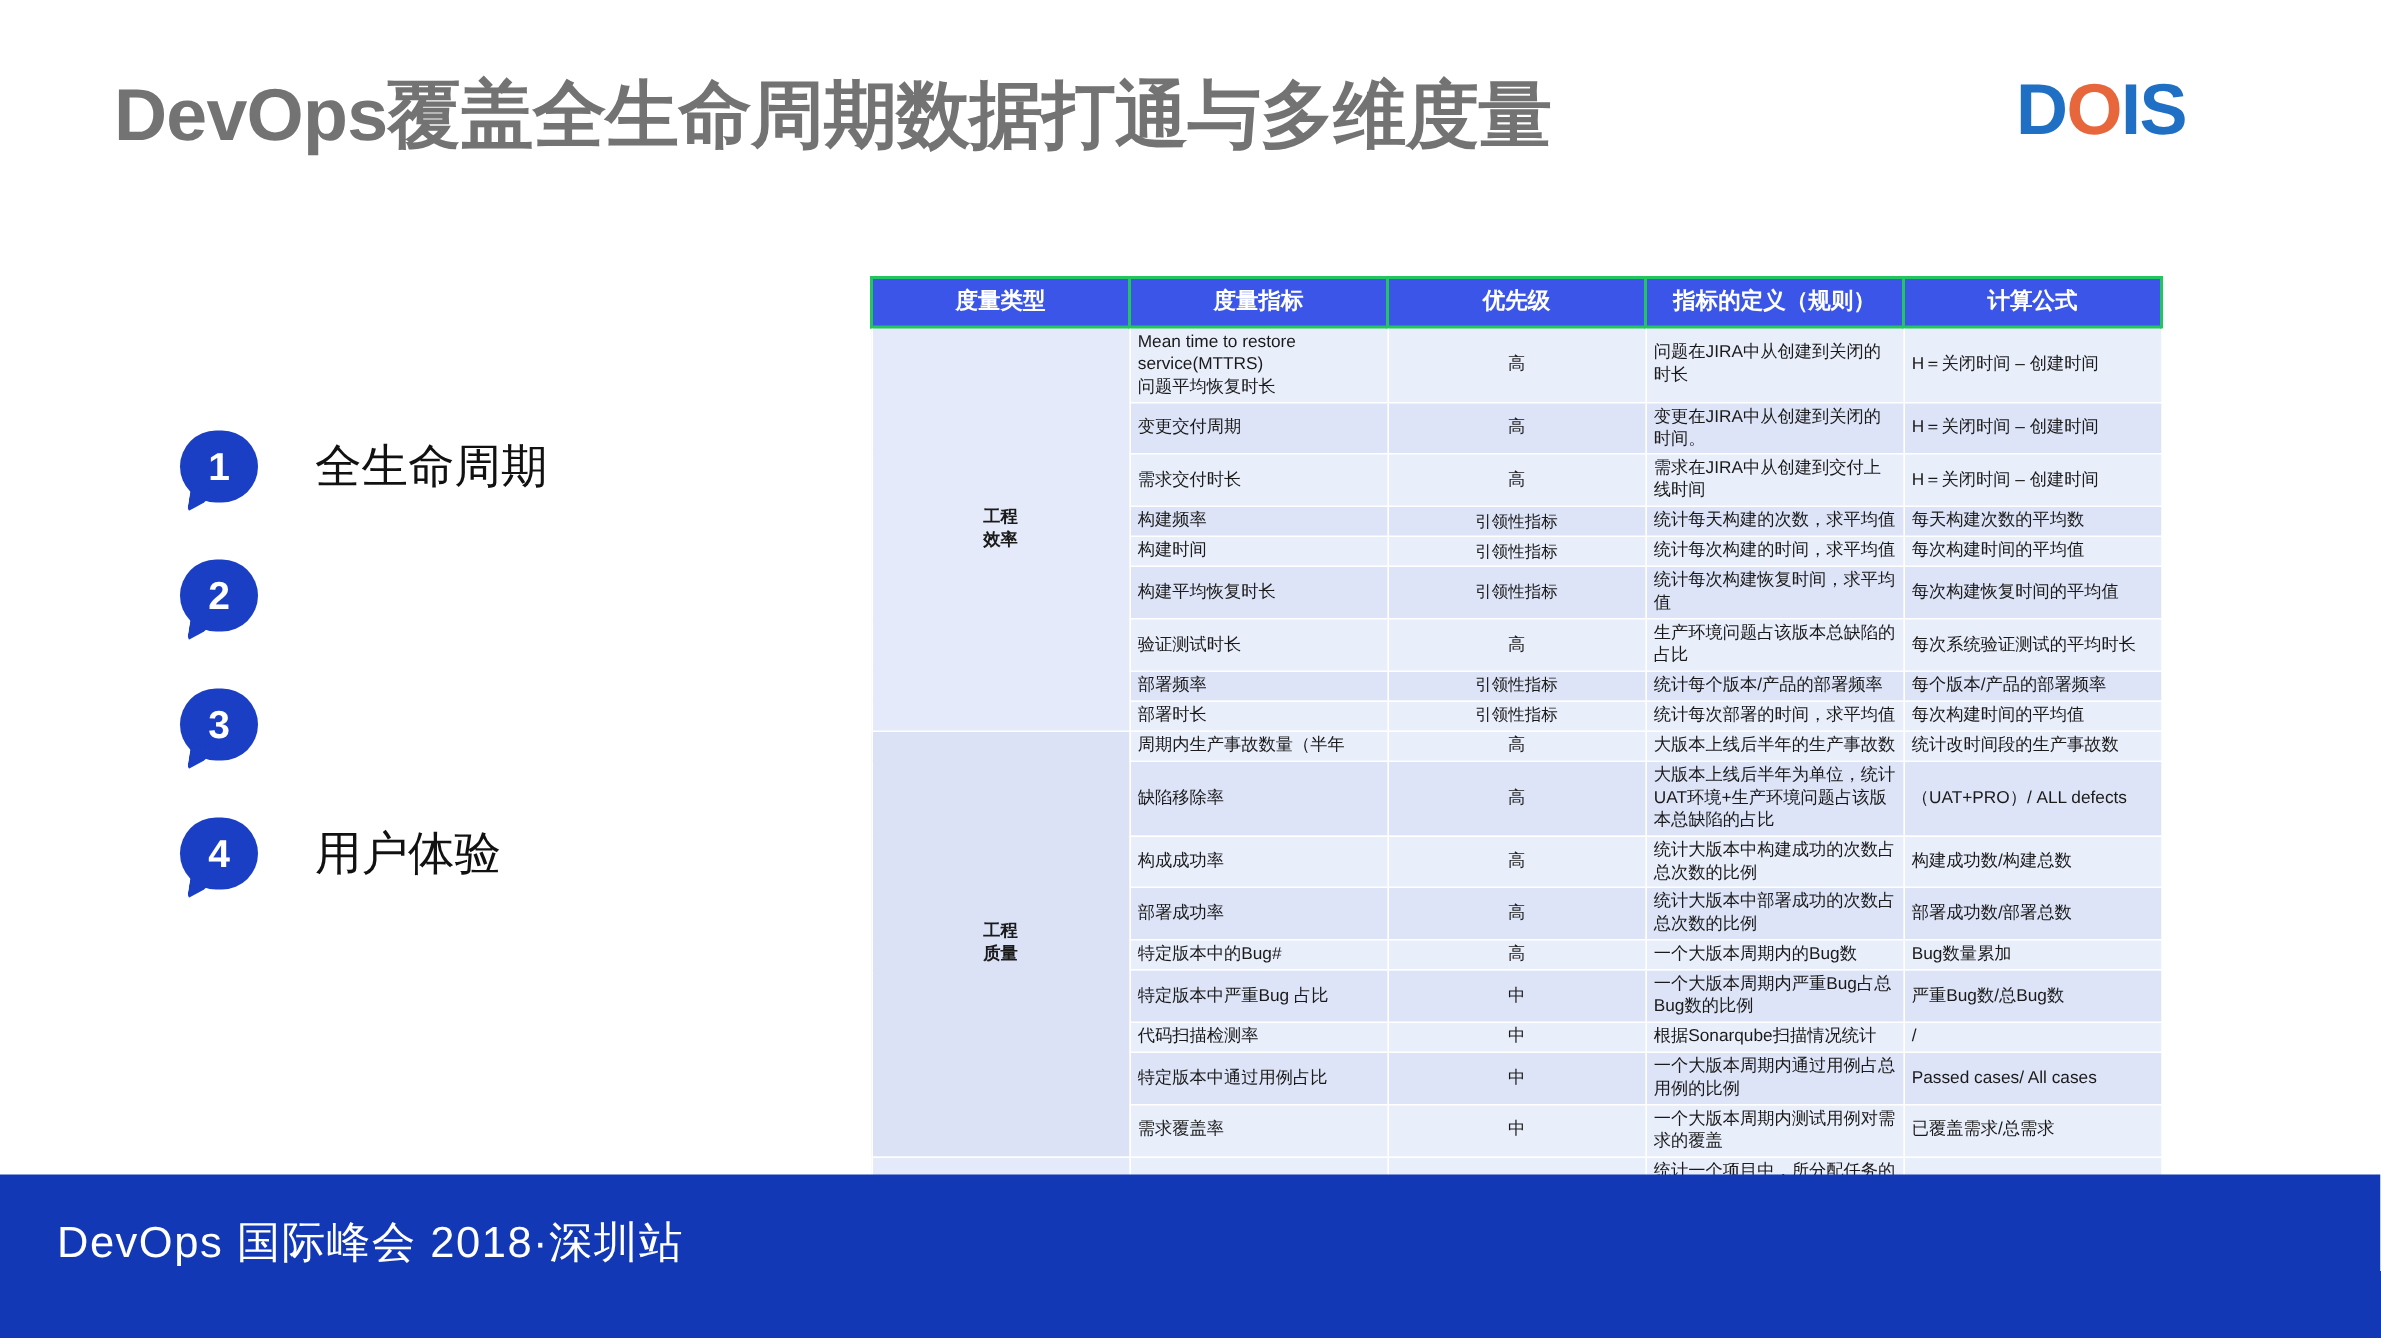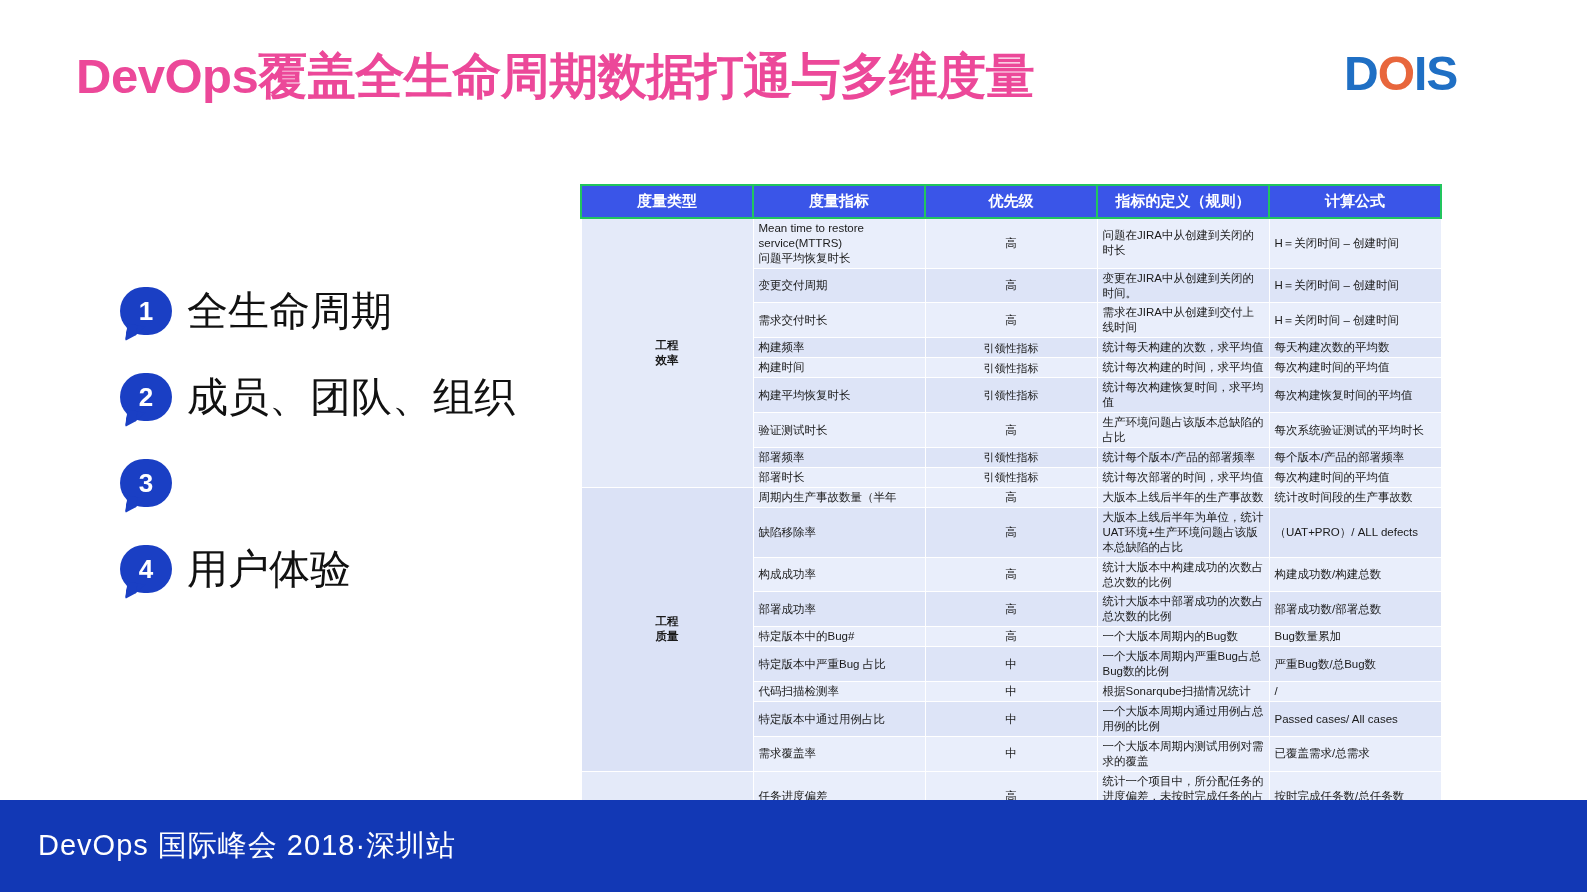--- a/index.html
+++ b/index.html
@@ -12,21 +12,21 @@
     overflow: hidden;
   }
 
   
   .title {
     position: absolute;
     left: 76px;
     top: 44px;
     font-size: 49px;
     font-weight: bold;
-    color: #ec4899;
+    color: #737373;
     letter-spacing: -0.5px;
     white-space: nowrap;
   }
 
   
   .logo {
     position: absolute;
     left: 1344px;
     top: 46px;
     font-size: 48px;
@@ -73,22 +73,22 @@
     width: 0;
     height: 0;
     border-left: 10px solid #1a3fc4;
     border-top: 10px solid #1a3fc4;
     border-right: 8px solid transparent;
     border-bottom: 8px solid transparent;
     border-radius: 0 0 0 4px;
     transform: rotate(10deg);
   }
   .bullet-label {
-    margin-left: 15px;
-    font-size: 41px;
+    margin-left: 38px;
+    font-size: 31px;
     color: #111111;
     white-space: nowrap;
   }
 
   
   .table-wrap {
     position: absolute;
     left: 580px;
     top: 184px;
     width: 862px;
@@ -133,21 +133,21 @@
   td.metric { width: 170px; }
   td.def { width: 345px; }
   td.formula { width: 183px; margin-left: 36px; }
 
   
   .footer {
     position: absolute;
     left: 0;
     bottom: 0;
     width: 1587px;
-    height: 92px;
+    height: 109px;
     background: #1238b5;
   }
   .footer-text {
     position: absolute;
     left: 38px;
     top: 26px;
     color: #ffffff;
     font-size: 29px;
     letter-spacing: 1px;
     white-space: nowrap;
@@ -162,21 +162,20 @@
   <span class="d">D</span><span class="o">O</span><span class="i">I</span><span class="s">S</span>
 </div>
 
 <div class="bullets">
   <div class="bullet-row">
     <div class="badge">1</div>
     <div class="bullet-label">全生命周期</div>
   </div>
   <div class="bullet-row">
     <div class="badge">2</div>
-    <div class="bullet-label">成员、团队、组织</div>
   </div>
   <div class="bullet-row">
     <div class="badge">3</div>
   </div>
   <div class="bullet-row">
     <div class="badge">4</div>
     <div class="bullet-label">用户体验</div>
   </div>
 </div>
 

